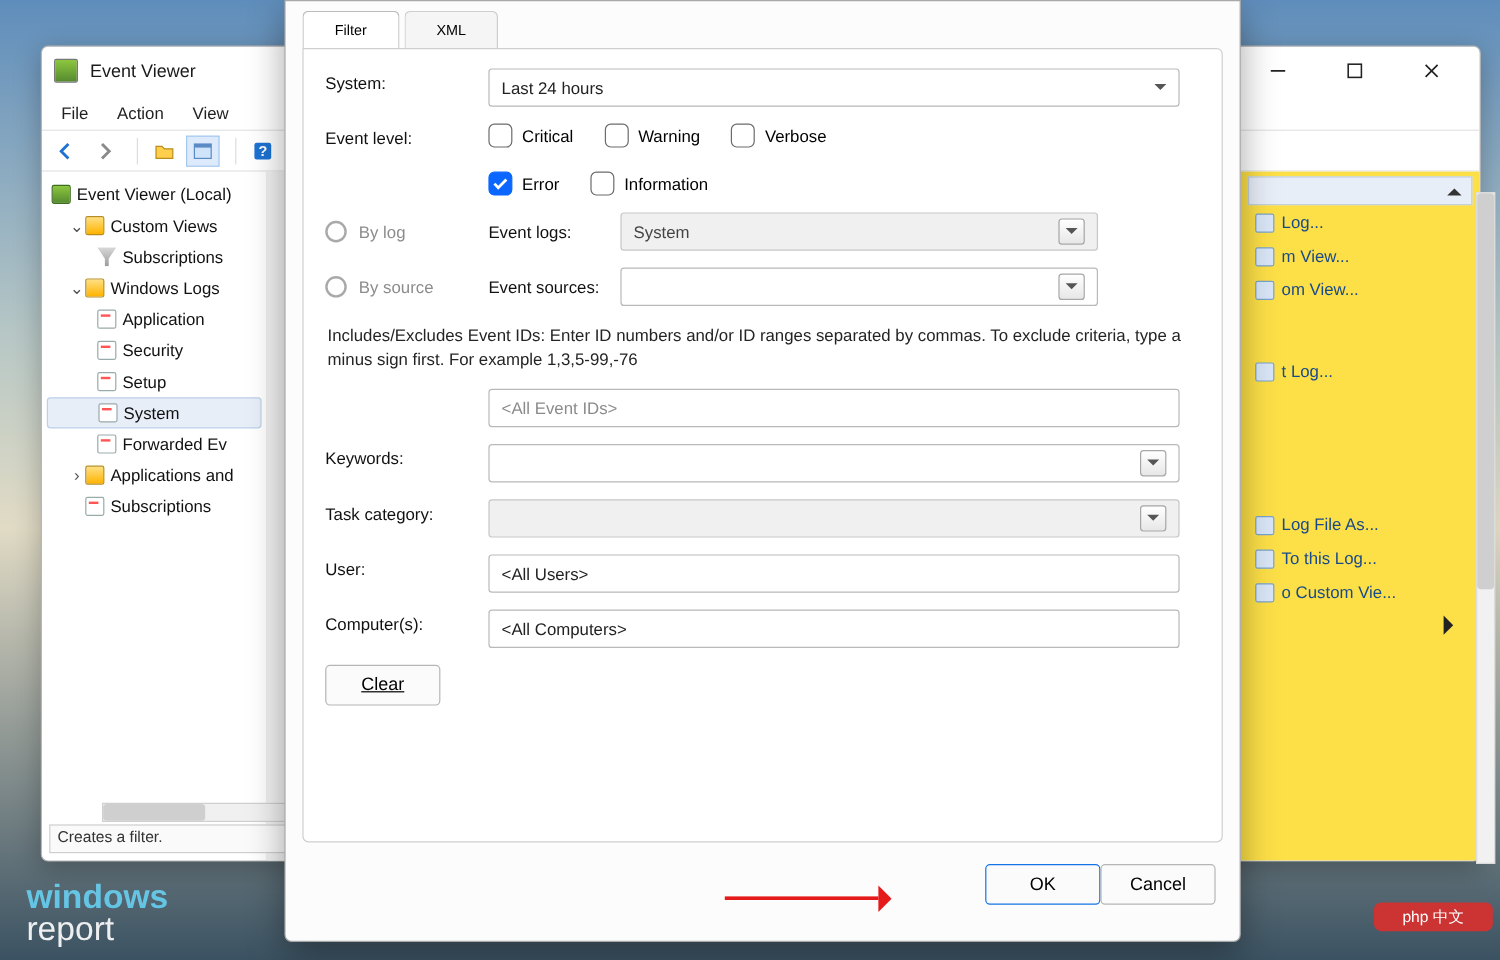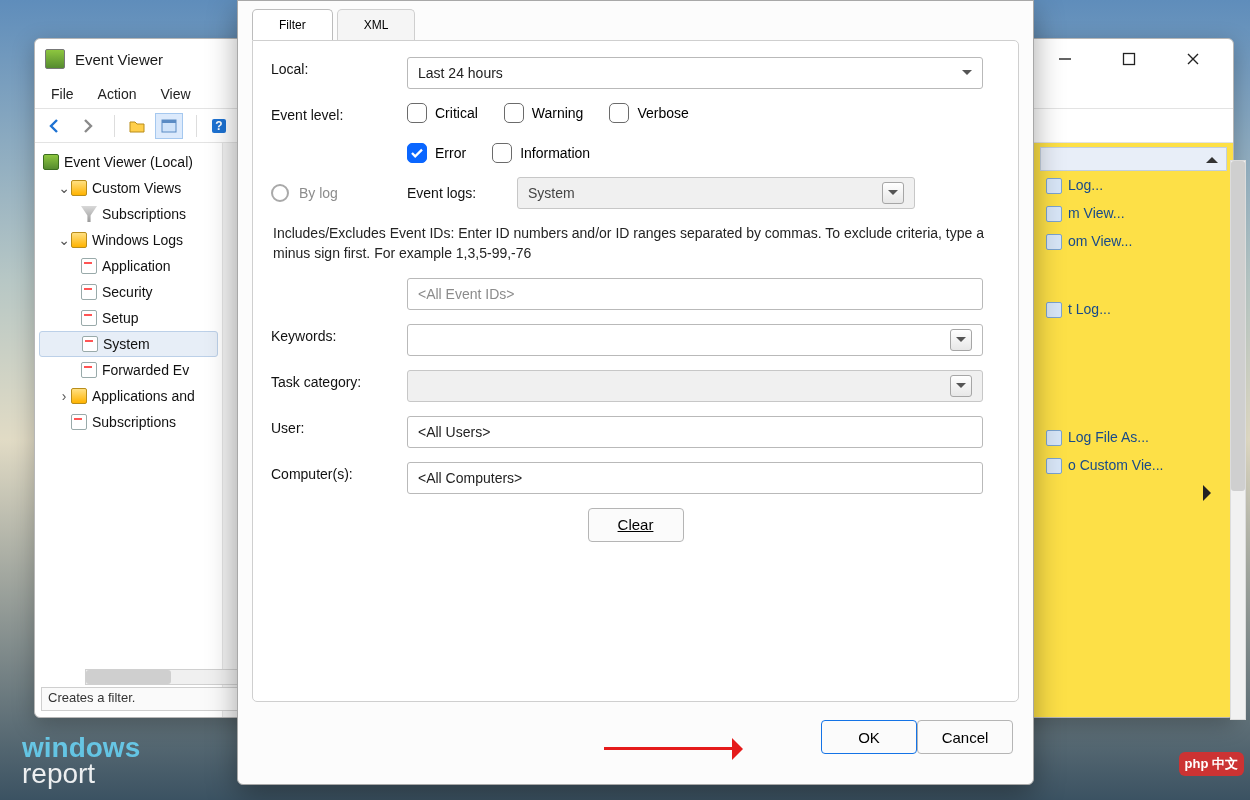--- a/index.html
+++ b/index.html
@@ -74,29 +74,29 @@
 .chk { display:flex; align-items:center; gap:8px; }
 .chkbox { width:20px;height:20px;border:1.5px solid #6b6b6b;border-radius:5px;background:#fff;display:flex;align-items:center;justify-content:center;}
 .chkbox.checked { background:#0a66ff; border-color:#0a66ff; }
 .chkbox.checked svg { width:14px;height:14px; }
 .radio { display:flex; align-items:center; gap:10px; color:#8c8c8c;}
 .radio .rdot{width:18px;height:18px;border:2px solid #a9a9a9;border-radius:50%;}
 .helptxt{ color:#242424; line-height:1.45; margin:4px 0 14px 2px; max-width:730px;}
 .btn { height:34px; min-width:96px; border:1px solid #b5b5b5; background:#fbfbfb; border-radius:4px; font-size:15px; display:flex; align-items:center; justify-content:center;}
 .btn.primary{ border-color:#1473e6; color:#000;}
 .dlg-buttons { display:flex; gap:0; justify-content:flex-end; padding:18px 6px 0;}
-.clear-wrap{display:flex;justify-content:center;margin-top:10px;text-decoration:underline;}
+.clear-wrap{display:flex;justify-content:flex-start;margin-top:10px;text-decoration:underline;}
 .red-arrow{position:absolute;left:604px;top:737px;width:150px;height:24px;}
 .red-arrow .shaft{position:absolute;top:10px;left:0;width:128px;height:3px;background:#e51b1b;}
 .red-arrow .head{position:absolute;right:0;top:1px;border:11px solid transparent;border-left-color:#e51b1b;}
 
 
 .brand {position:absolute;left:22px;bottom:12px;color:#fff;font-weight:300;font-size:28px;line-height:.95;mix-blend-mode:screen;opacity:.9;}
 .brand b{color:#1fb0e6;font-weight:600;}
-.phpbadge{position:absolute;right:6px;bottom:24px;background:#c33;border-radius:6px;padding:3px 6px;color:#fff;font-size:13px;font-weight:700;}
+.phpbadge{position:absolute;right:6px;bottom:24px;background:#c33;border-radius:6px;padding:3px 24px;color:#fff;font-size:13px;font-weight:400;}
 .vscrollbar{position:absolute;right:4px;top:160px;width:16px;height:560px;background:#f1f1f1;border:1px solid #dcdcdc;}
 .vscrollbar .vthumb{position:absolute;top:0;left:0;width:100%;height:330px;background:#cfcfcf;border-radius:3px;}
 </style>
 </head>
 <body>
 
 <div class="ev-window">
   <div class="ev-titlebar">
     <span class="ticon"></span>
     <span class="ttitle">Event Viewer</span>
@@ -210,20 +210,21 @@
       <div class="act-header">
           <span class="arrow-up"></span>
         </div>
       <div class="act-row">Log...</div>
       <div class="act-row">m View...</div>
       <div class="act-row">om View...</div>
       <div style="height:40px"></div>
       <div class="act-row">t Log...</div>
       <div style="height:100px"></div>
       <div class="act-row">Log File As...</div>
+      <div class="act-row">To this Log...</div>
       <div class="act-row">o Custom Vie...</div>
       <div class="act-play">
           <span class="tri"></span>
         </div>
     </div>
   </div>
   <div class="ev-scrollbar">
       <div class="thumb"></div>
     </div>
   <div class="ev-status">Creates a filter.</div>
@@ -233,21 +234,21 @@
     <div class="vthumb"></div>
   </div>
 
 <div class="dialog">
   <div class="dlg-tabs">
     <div class="dlg-tab active">Filter</div>
     <div class="dlg-tab">XML</div>
   </div>
   <div class="dlg-panel">
     <div class="frow">
-      <div class="lbl">Local:</div>
+      <div class="lbl">System:</div>
       <div class="ctl">
           <div class="combo">
             <span>Last 24 hours</span>
             <span class="chev"></span>
           </div>
         </div>
     </div>
     <div class="frow">
       <div class="lbl">Event level:</div>
       <div class="ctl">
@@ -284,20 +285,33 @@
           <span>By log</span>
         </div>
       <div style="width:110px;color:#111">Event logs:</div>
       <div class="combo disabled" style="max-width:398px">
           <span>System</span>
           <span class="chevbtn">
             <span class="chev"></span>
           </span>
         </div>
     </div>
+    <div class="frow" style="align-items:center">
+      <div class="radio" style="width:136px">
+          <span class="rdot"></span>
+          <span>By source</span>
+        </div>
+      <div style="width:110px;color:#111">Event sources:</div>
+      <div class="combo" style="max-width:398px">
+          <span></span>
+          <span class="chevbtn">
+            <span class="chev"></span>
+          </span>
+        </div>
+    </div>
 
     <div class="helptxt">Includes/Excludes Event IDs: Enter ID numbers and/or ID ranges separated by commas. To exclude criteria, type a minus sign first. For example 1,3,5-99,-76</div>
 
     <div class="frow">
         <div class="lbl"></div>
       <div class="ctl">
           <div class="txt" style="color:#8b8b8b">
             <span>&lt;All Event IDs&gt;</span>
           </div>
         </div>

